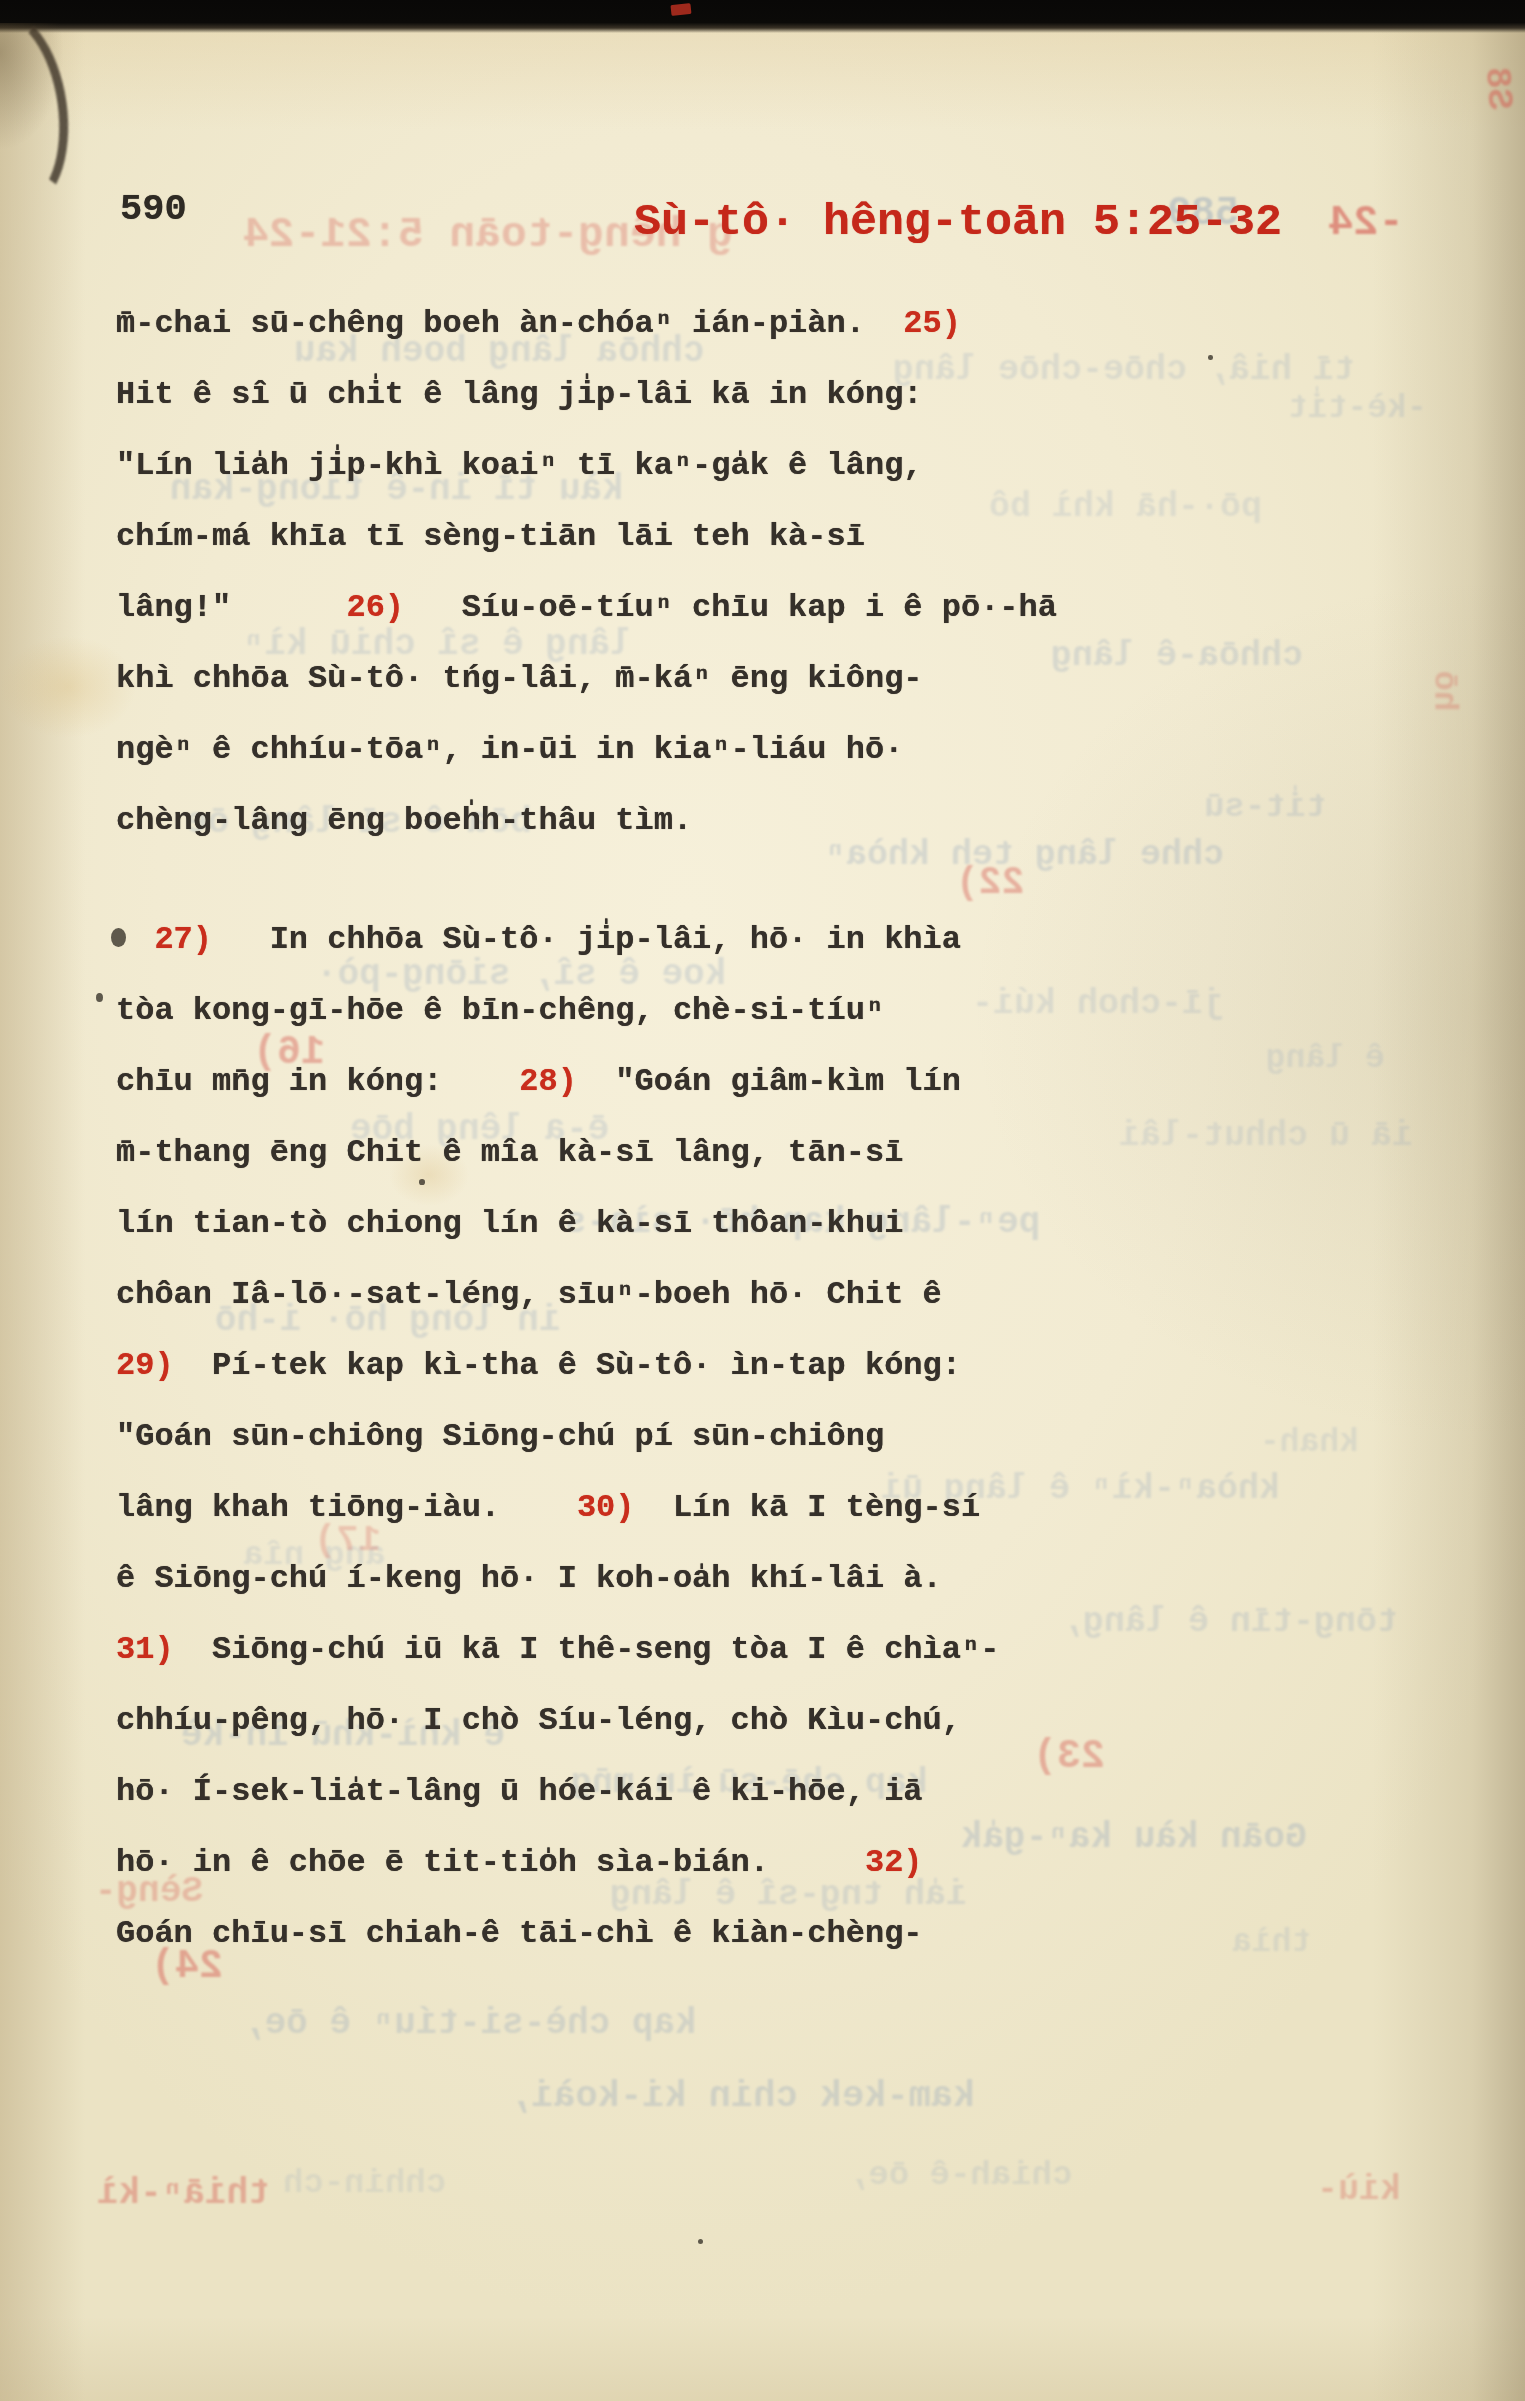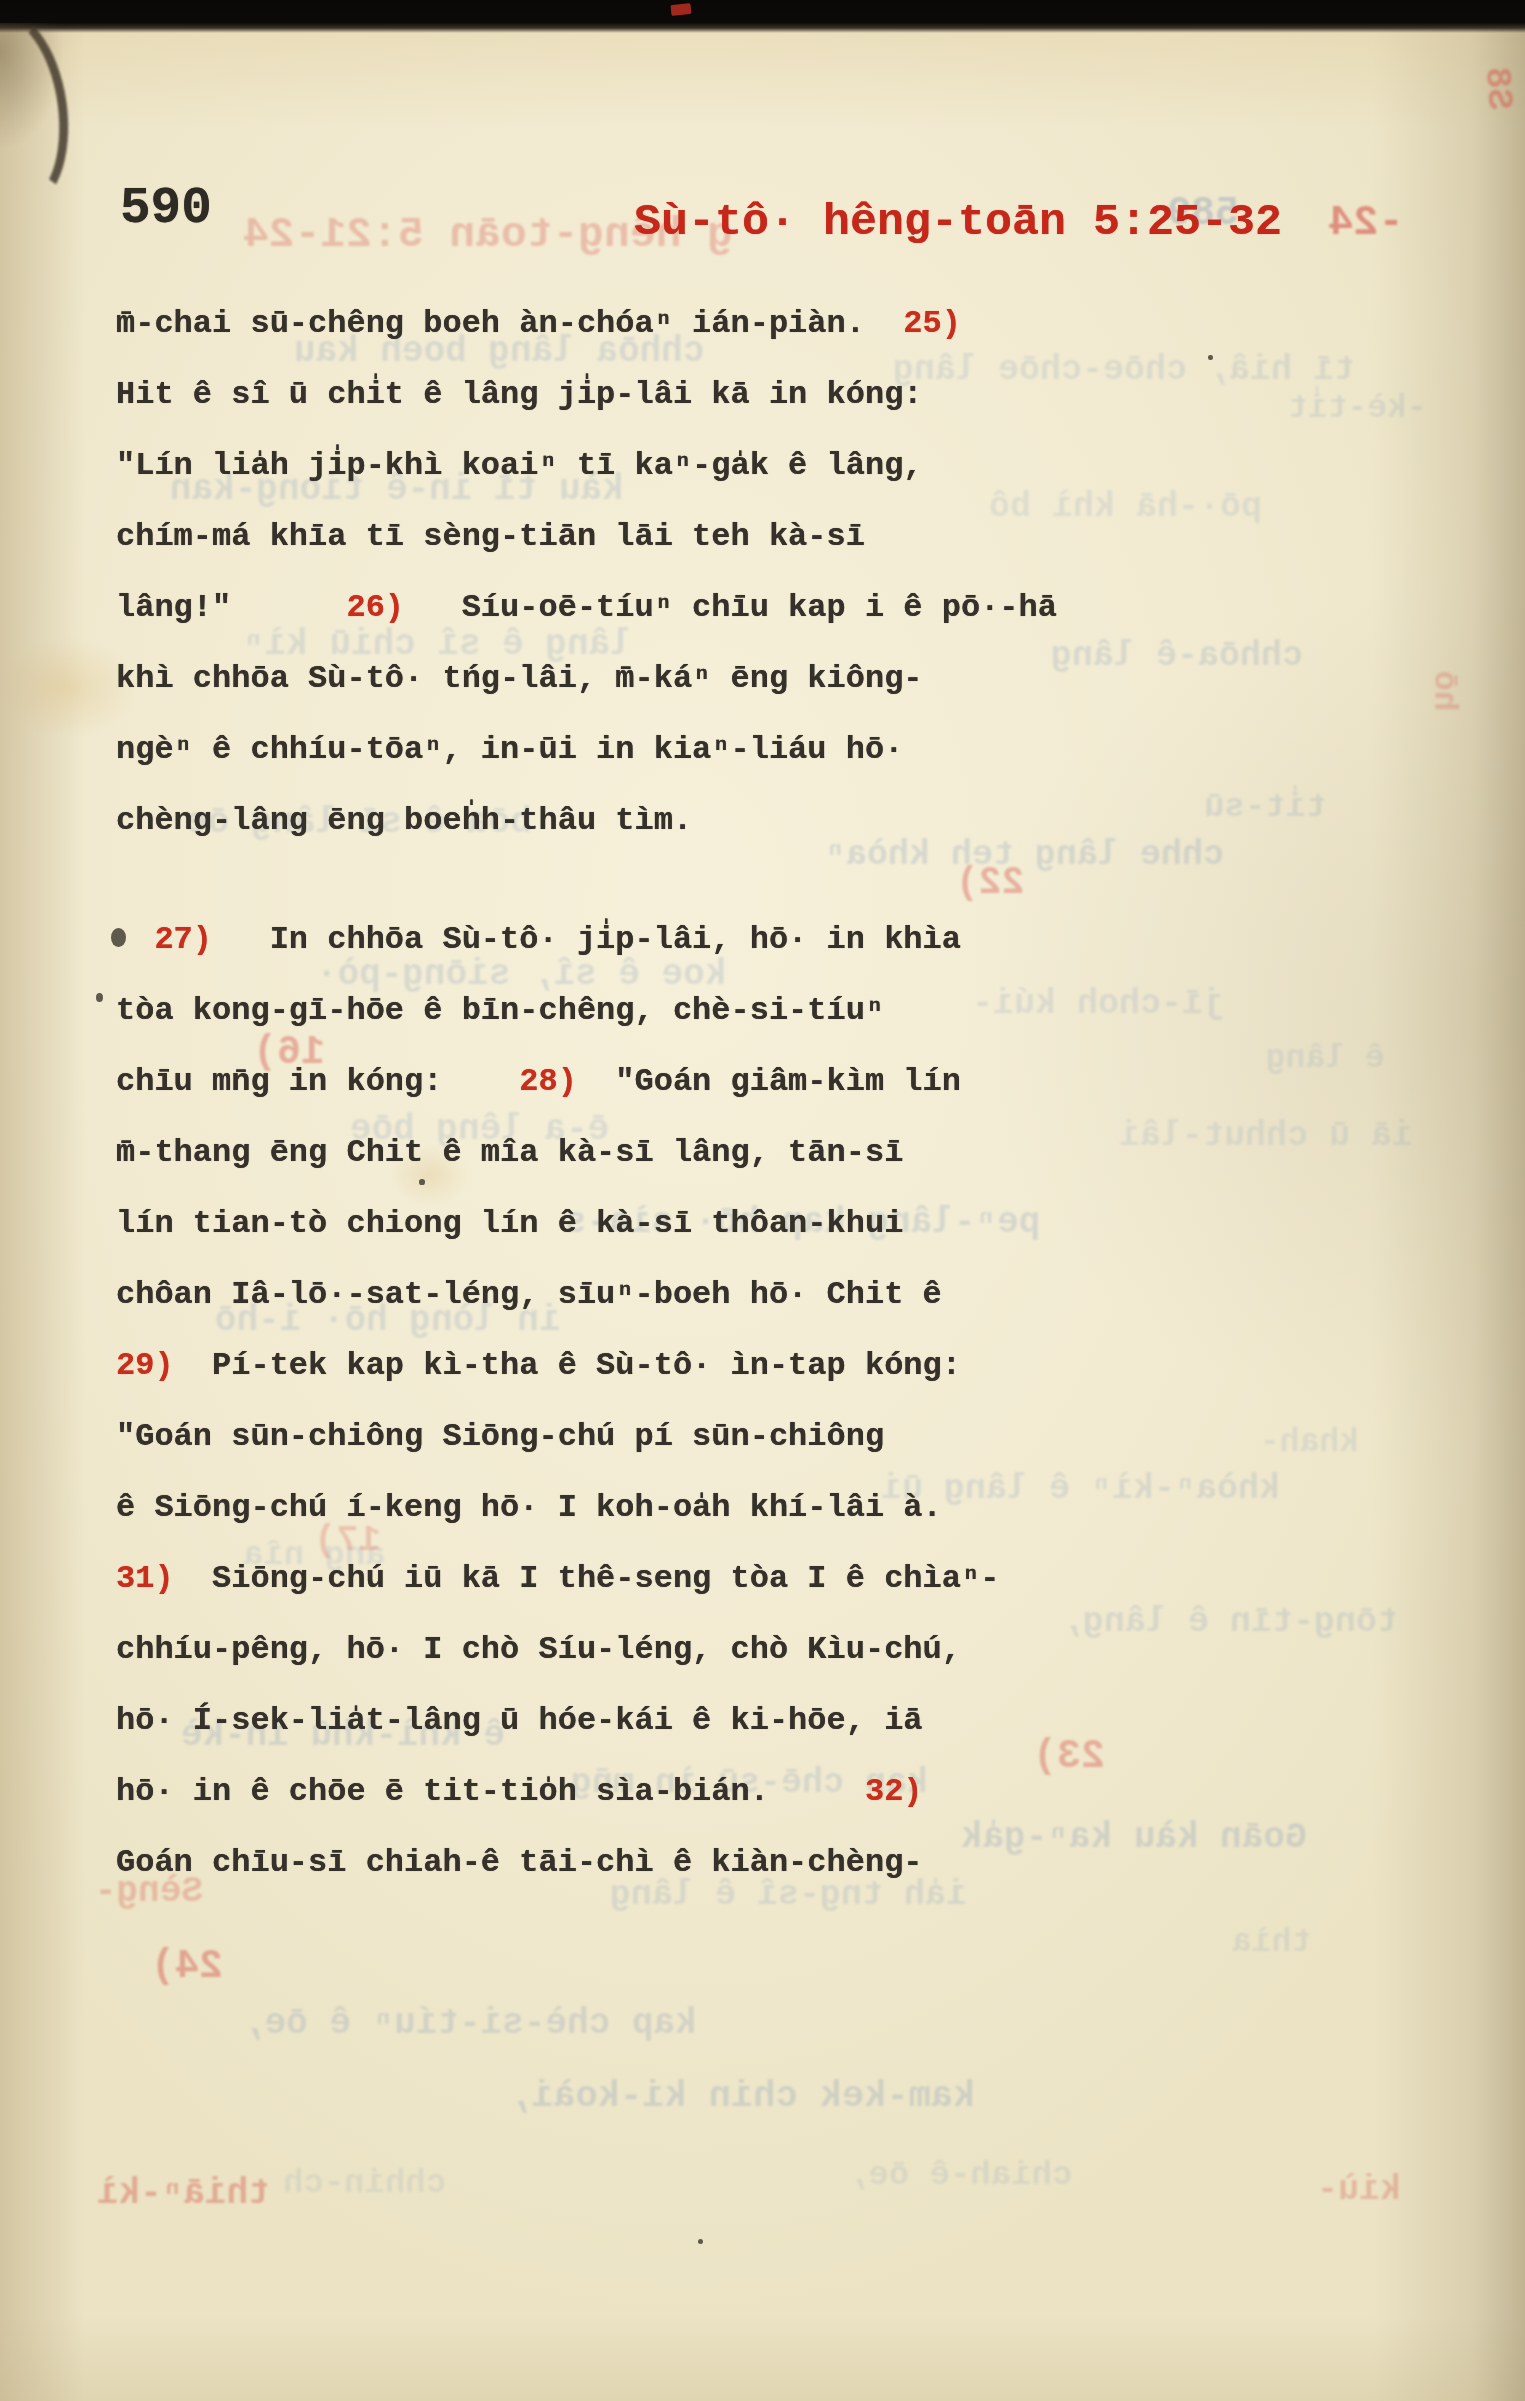--- a/index.html
+++ b/index.html
@@ -19,21 +19,21 @@
   .topband{position:absolute;left:0;top:0;width:1526px;height:33px;
     background:linear-gradient(180deg,#090807 0px,#0b0a08 24px,#34криК 0); 
     background:linear-gradient(180deg,#090807 0px,#0b0a08 22.6px,#393226 28px,rgba(57,50,38,0) 33px);}
   .band-red-dash{position:absolute;left:671px;top:4px;width:20.3px;height:11.3px;background:#b92f20;opacity:.85;transform:rotate(-6deg);border-radius:1.7px;}
   .corner-curl{position:absolute;left:-47px;top:8px;width:96px;height:186px;border:9.6px solid transparent;
     border-right-color:#3a3126;border-radius:50%;transform:rotate(-8deg);opacity:.8;filter:blur(0.8px);}
   .corner-shade{position:absolute;left:0;top:22.6px;width:85px;height:147px;
     background:radial-gradient(85px 130px at 0% 20%, rgba(90,74,46,.38), rgba(90,74,46,0) 75%);}
 
   .headrow span{position:absolute;font-weight:700;white-space:pre;}
-  .page-number{left:120px;top:180px;font-size:51px;color:#2e2a24;text-shadow:0 0 0.8px rgba(46,42,36,.8);}
+  .page-number{left:120px;top:188px;font-size:37px;color:#2e2a24;text-shadow:0 0 0.8px rgba(46,42,36,.8);}
   .running-header{left:634px;top:197px;font-size:45px;color:#c5281a;text-shadow:0 0 0.9px rgba(197,40,26,.75);}
 
   .body-text{position:absolute;left:116px;top:288px;}
   .para{margin:0;}
   .para + .para{margin-top:48px;}
   .line{white-space:pre;height:71px;line-height:71px;font-size:32px;font-weight:700;}
   .line .ink{color:#35302a;text-shadow:0 0 0.7px rgba(48,42,36,.85);}
   .line .red{color:#c92d1c;text-shadow:0 0 0.8px rgba(195,42,25,.8);}
 
   .bleed-layer{position:absolute;left:0;top:0;width:1526px;height:2401px;pointer-events:none;}
@@ -122,20 +122,21 @@
       </div>
       <div class="para">
         <div class="line"><span class="ink">  </span><span class="red">27)</span><span class="ink">   In chhōa Sù-tô· ji̍p-lâi, hō· in khìa</span></div>
         <div class="line"><span class="ink">tòa kong-gī-hōe ê bīn-chêng, chè-si-tíuⁿ</span></div>
         <div class="line"><span class="ink">chīu mn̄g in kóng:    </span><span class="red">28)</span><span class="ink">  "Goán giâm-kìm lín</span></div>
         <div class="line"><span class="ink">m̄-thang ēng Chit ê mîa kà-sī lâng, tān-sī</span></div>
         <div class="line"><span class="ink">lín tian-tò chiong lín ê kà-sī thôan-khui</span></div>
         <div class="line"><span class="ink">chôan Iâ-lō·-sat-léng, sīuⁿ-boeh hō· Chit ê</span></div>
         <div class="line"><span class="red">29)</span><span class="ink">  Pí-tek kap kì-tha ê Sù-tô· ìn-tap kóng:</span></div>
         <div class="line"><span class="ink">"Goán sūn-chiông Siōng-chú pí sūn-chiông</span></div>
+        <div class="line"><span class="ink">lâng khah tiōng-iàu.    </span><span class="red">30)</span><span class="ink">  Lín kā I tèng-sí</span></div>
         <div class="line"><span class="ink">ê Siōng-chú í-keng hō· I koh-oa̍h khí-lâi à.</span></div>
         <div class="line"><span class="red">31)</span><span class="ink">  Siōng-chú iū kā I thê-seng tòa I ê chìaⁿ-</span></div>
         <div class="line"><span class="ink">chhíu-pêng, hō· I chò Síu-léng, chò Kìu-chú,</span></div>
         <div class="line"><span class="ink">hō· Í-sek-lia̍t-lâng ū hóe-kái ê ki-hōe, iā</span></div>
         <div class="line"><span class="ink">hō· in ê chōe ē tit-tio̍h sìa-bián.     </span><span class="red">32)</span></div>
         <div class="line"><span class="ink">Goán chīu-sī chiah-ê tāi-chì ê kiàn-chèng-</span></div>
       </div>
     </div>
 </div>
 

